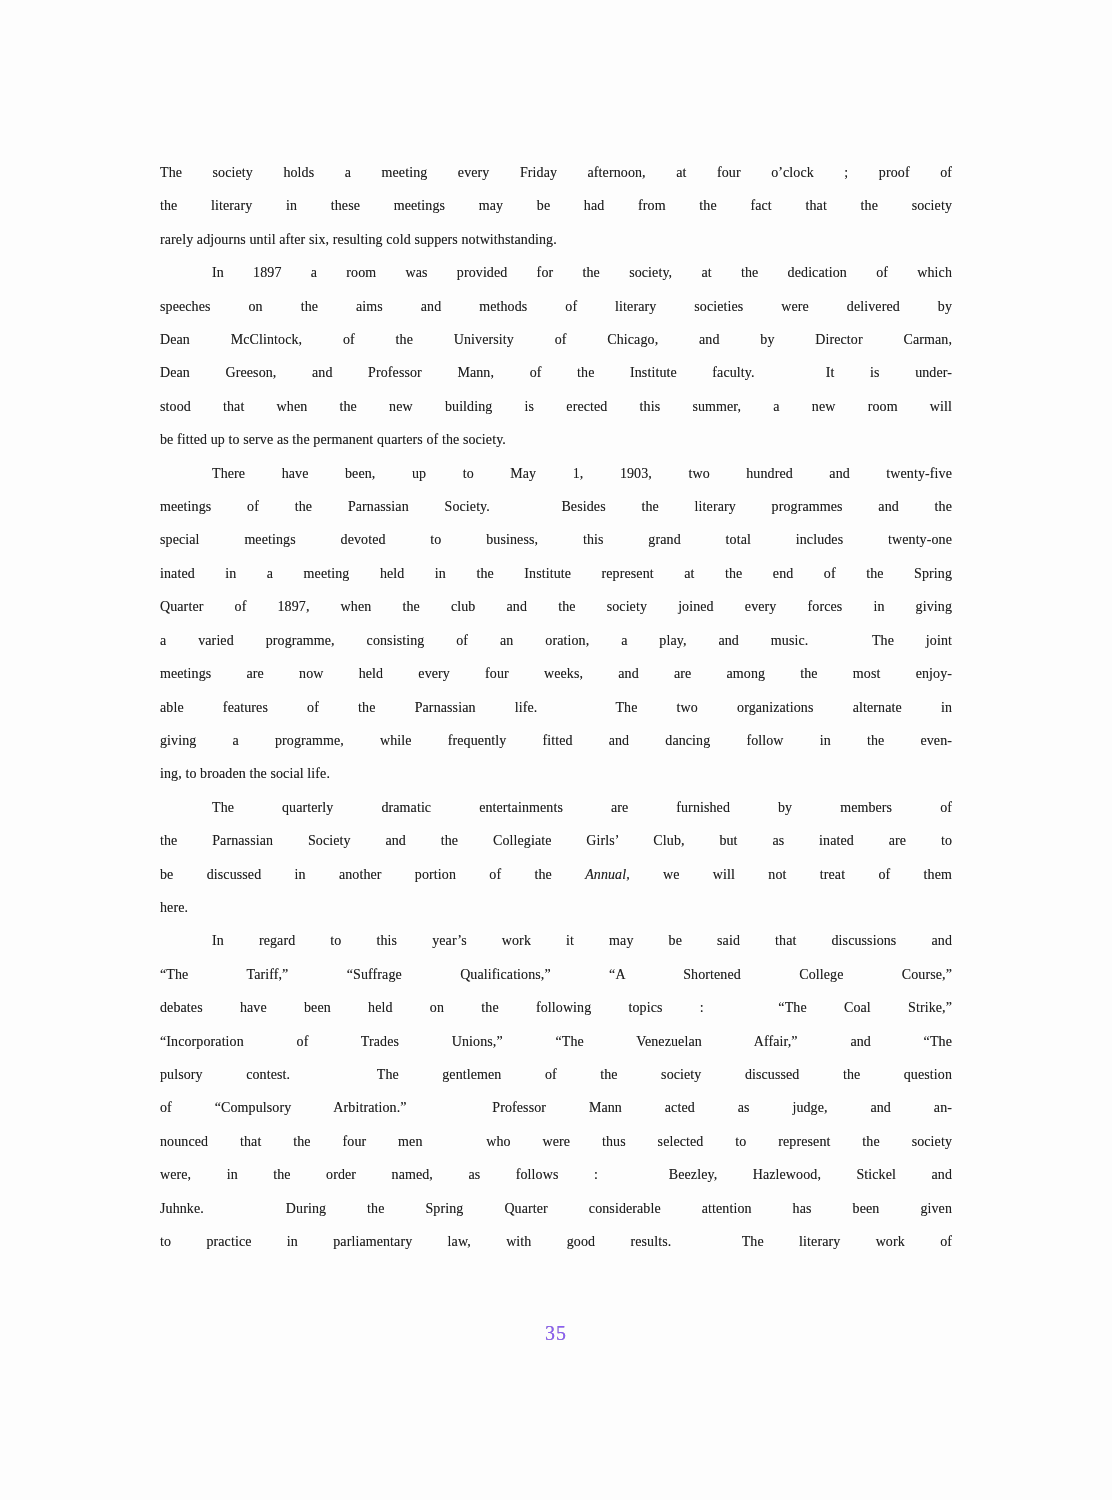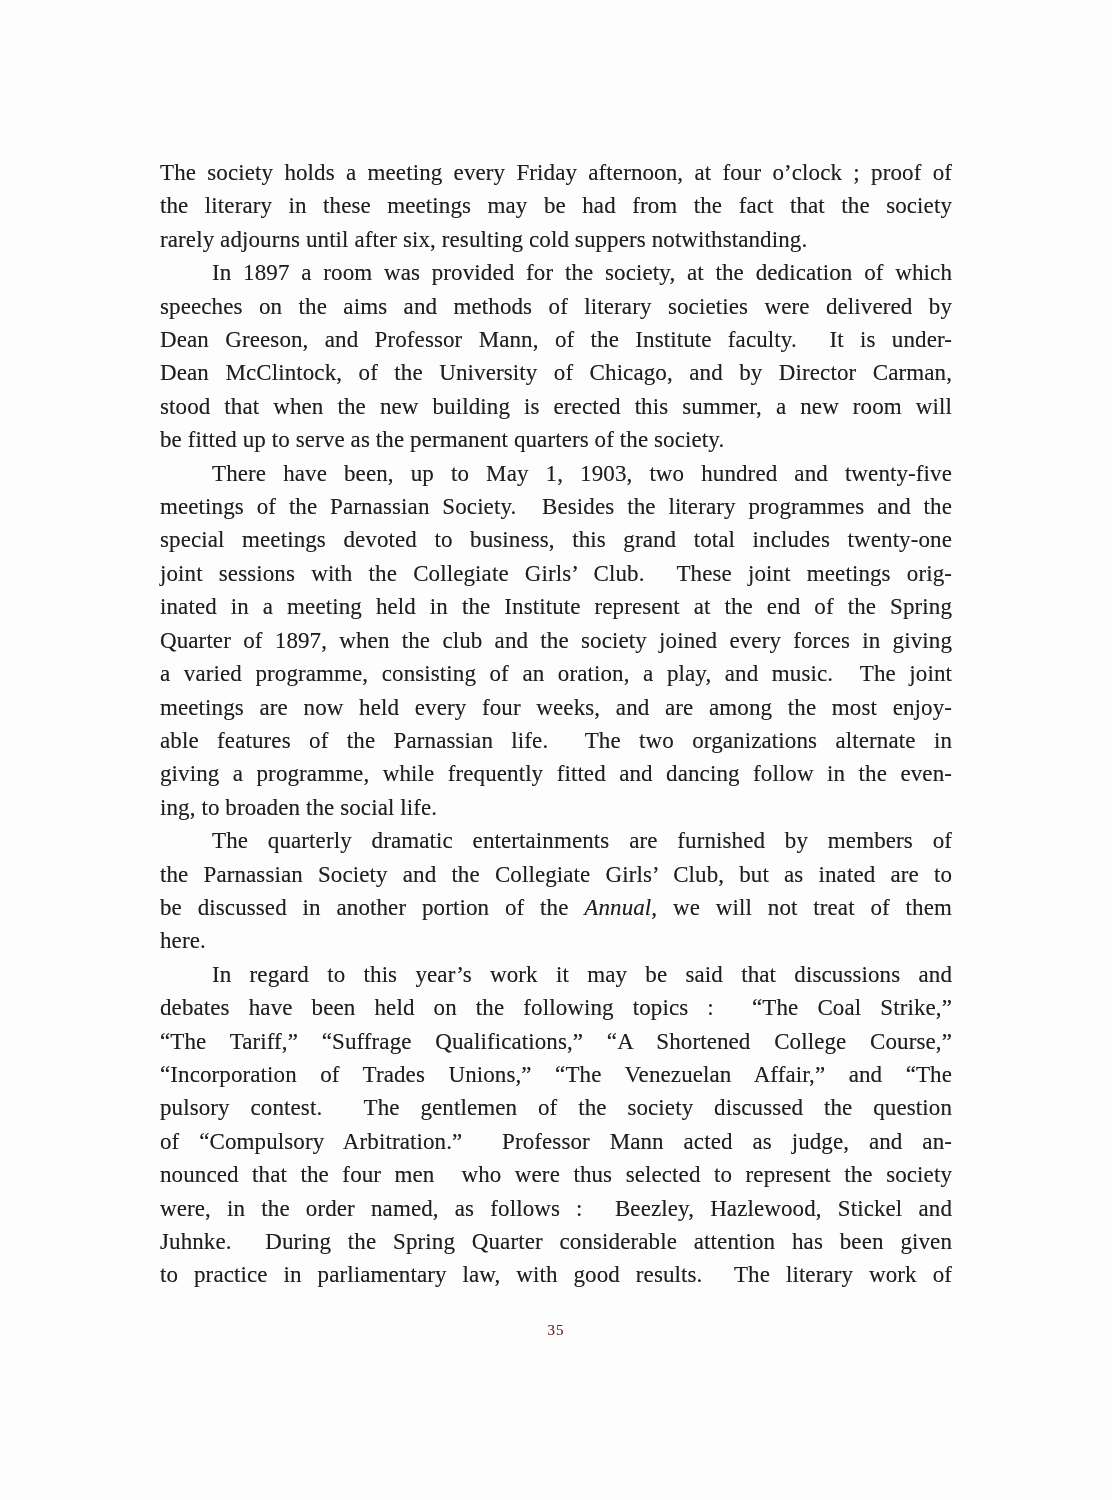--- a/index.html
+++ b/index.html
@@ -14,21 +14,21 @@
     background: #fdfdfd;
     overflow: hidden;
     font-family: "Liberation Serif", "DejaVu Serif", serif;
     color: #1f1f1f;
   }
   .page-text {
     position: absolute;
     left: 160px;
     top: 156px;
     width: 792px;
-    font-size: 23px;
+    font-size: 14px;
     line-height: 33.4px;
     letter-spacing: 0.1px;
     text-shadow: 0 0 0.5px rgba(25,25,25,0.45);
   }
   .line {
     text-align: justify;
     text-align-last: justify;
     white-space: normal;
   }
   .line.para-end {
@@ -40,58 +40,57 @@
   }
   .it {
     font-style: italic;
   }
   .page-number {
     position: absolute;
     left: 0;
     top: 1322px;
     width: 1112px;
     text-align: center;
-    font-size: 15px;
+    font-size: 20px;
     letter-spacing: 1px;
-    color: #7f1d1d;
+    color: #8b5cf6;
     text-shadow: 0 0 0.5px rgba(25,25,25,0.45);
   }
 </style>
 </head>
 <body>
 
 <div class="page">
   <div class="page-text">
       <div class="line"><span>The society holds a meeting every Friday afternoon, at four o’clock ; proof of</span></div>
       <div class="line"><span>the literary in these meetings may be had from the fact that the society</span></div>
       <div class="line para-end"><span>rarely adjourns until after six, resulting cold suppers notwithstanding.</span></div>
       <div class="line indent"><span>In 1897 a room was provided for the society, at the dedication of which</span></div>
       <div class="line"><span>speeches on the aims and methods of literary societies were delivered by</span></div>
+      <div class="line"><span>Dean McClintock, of the University of Chicago, and by Director Carman,</span></div>
       <div class="line"><span>Dean Greeson, and Professor Mann, of the Institute faculty.&nbsp; It is under-</span></div>
-      <div class="line"><span>Dean McClintock, of the University of Chicago, and by Director Carman,</span></div>
       <div class="line"><span>stood that when the new building is erected this summer, a new room will</span></div>
       <div class="line para-end"><span>be fitted up to serve as the permanent quarters of the society.</span></div>
       <div class="line indent"><span>There have been, up to May 1, 1903, two hundred and twenty-five</span></div>
       <div class="line"><span>meetings of the Parnassian Society.&nbsp; Besides the literary programmes and the</span></div>
       <div class="line"><span>special meetings devoted to business, this grand total includes twenty-one</span></div>
-      <div class="line"><span>joint sessions with the Collegiate Girls’ Club.&nbsp; These joint meetings orig-</span></div>
       <div class="line"><span>inated in a meeting held in the Institute represent at the end of the Spring</span></div>
       <div class="line"><span>Quarter of 1897, when the club and the society joined every forces in giving</span></div>
       <div class="line"><span>a varied programme, consisting of an oration, a play, and music.&nbsp; The joint</span></div>
       <div class="line"><span>meetings are now held every four weeks, and are among the most enjoy-</span></div>
       <div class="line"><span>able features of the Parnassian life.&nbsp; The two organizations alternate in</span></div>
       <div class="line"><span>giving a programme, while frequently fitted and dancing follow in the even-</span></div>
       <div class="line para-end"><span>ing, to broaden the social life.</span></div>
       <div class="line indent"><span>The quarterly dramatic entertainments are furnished by members of</span></div>
       <div class="line"><span>the Parnassian Society and the Collegiate Girls’ Club, but as inated are to</span></div>
       <div class="line"><span>be discussed in another portion of the </span><span class="it">Annual,</span><span> we will not treat of them</span></div>
       <div class="line para-end"><span>here.</span></div>
       <div class="line indent"><span>In regard to this year’s work it may be said that discussions and</span></div>
+      <div class="line"><span>“The Tariff,” “Suffrage Qualifications,” “A Shortened College Course,”</span></div>
       <div class="line"><span>debates have been held on the following topics :&nbsp; “The Coal Strike,”</span></div>
-      <div class="line"><span>“The Tariff,” “Suffrage Qualifications,” “A Shortened College Course,”</span></div>
       <div class="line"><span>“Incorporation of Trades Unions,” “The Venezuelan Affair,” and “The</span></div>
       <div class="line"><span>pulsory contest.&nbsp; The gentlemen of the society discussed the question</span></div>
       <div class="line"><span>of “Compulsory Arbitration.”&nbsp; Professor Mann acted as judge, and an-</span></div>
       <div class="line"><span>nounced that the four men&nbsp; who were thus selected to represent the society</span></div>
       <div class="line"><span>were, in the order named, as follows :&nbsp; Beezley, Hazlewood, Stickel and</span></div>
       <div class="line"><span>Juhnke.&nbsp; During the Spring Quarter considerable attention has been given</span></div>
       <div class="line"><span>to practice in parliamentary law, with good results.&nbsp; The literary work of</span></div>
     </div>
   <div class="page-number">35</div>
 </div>

